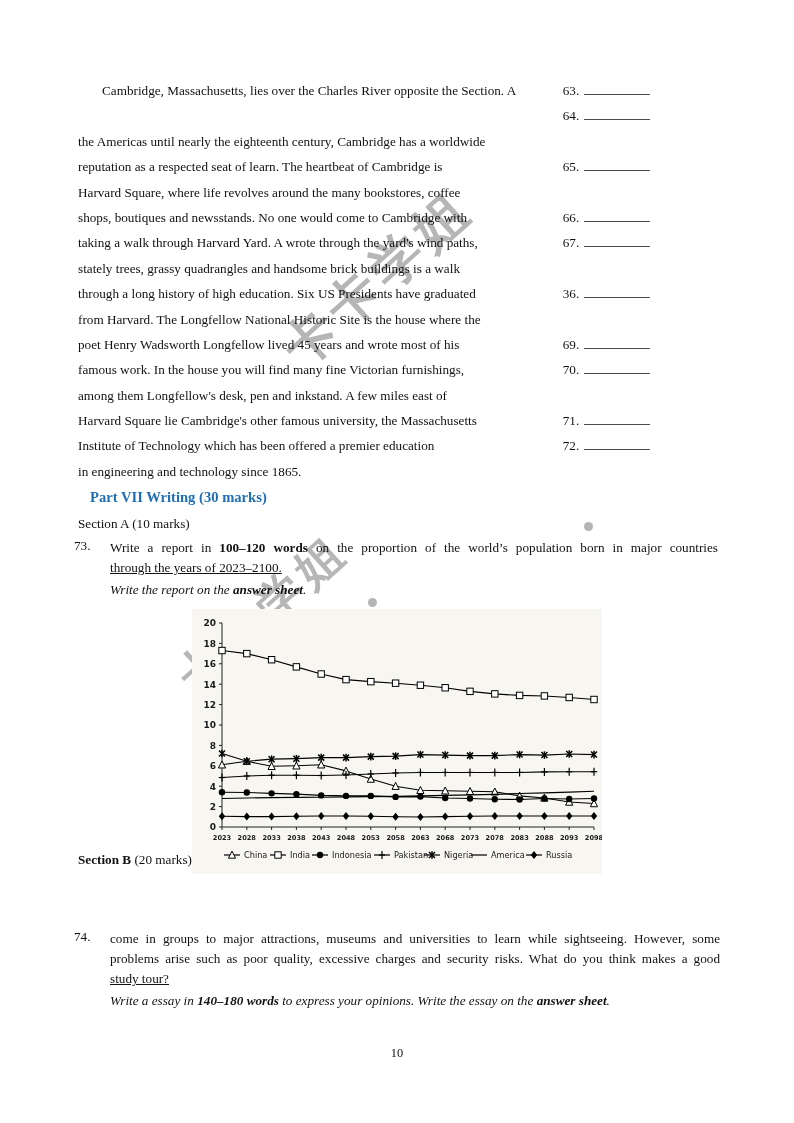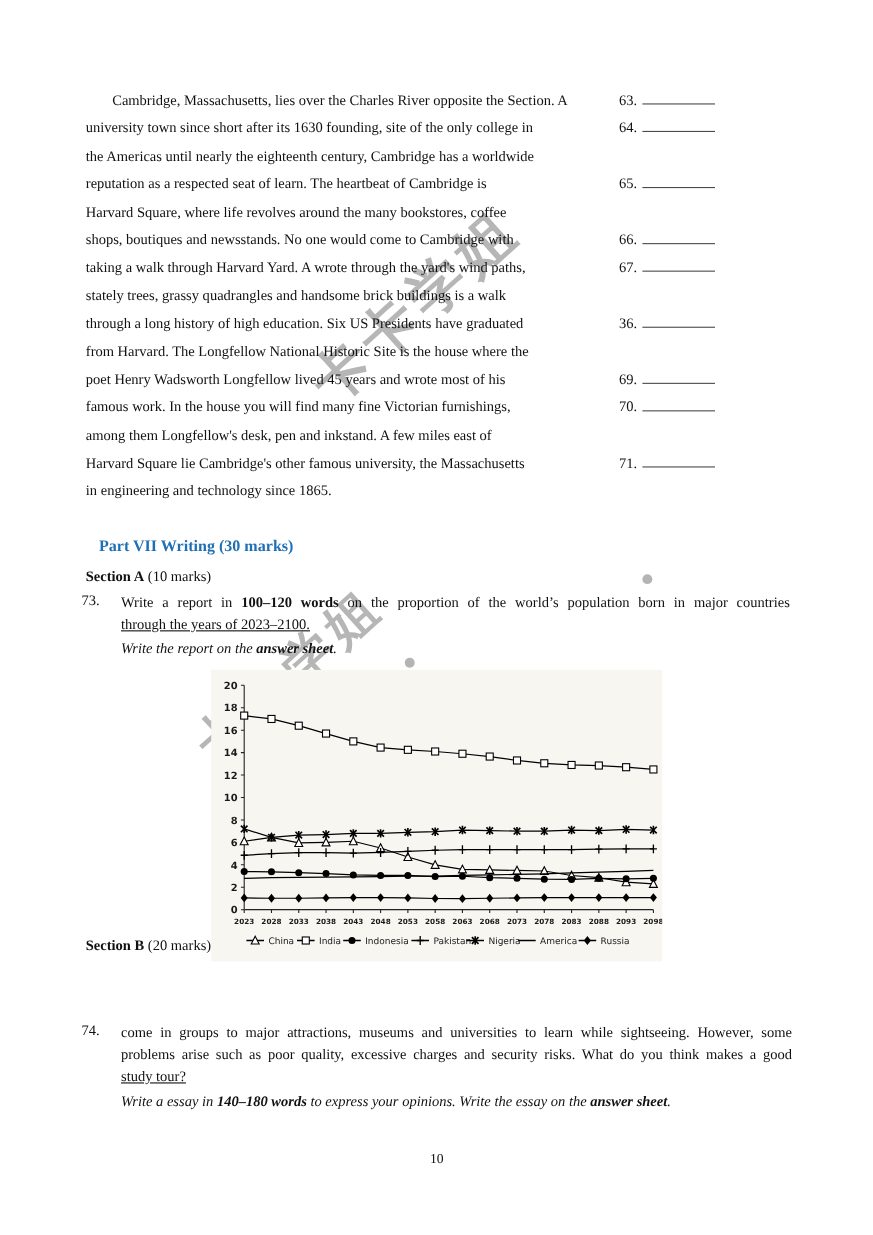--- a/index.html
+++ b/index.html
@@ -107,21 +107,21 @@
     z-index: 3;
     margin-left: 12px;
   }
   .section-a {
     position: absolute;
     left: 78px;
     top: 516px;
     font-size: 13.2px;
     z-index: 3;
   }
-  .section-a b { font-weight: bold; }
+  .section-a b { font-weight: normal; }
 
   .q73 {
     position: absolute;
     left: 74px;
     top: 538px;
     width: 644px;
     z-index: 3;
     font-size: 13.2px;
   }
   .q-num {
@@ -197,33 +197,34 @@
   <div class="watermark wm-main">卡卡学姐</div>
   <div class="watermark wm-second">卡卡学姐</div>
   <div class="wm-dots">
       <i></i>
       <i></i>
       <i></i>
     </div>
 
   <div class="passage" id="passage">
       <div class="p-line"><span class="indent"></span><span class="txt">Cambridge, Massachusetts, lies over the Charles River opposite the Section. A</span><span class="blank"><span class="num">63.</span><span class="rule"></span></span></div>
-      <div class="p-line"><span class="txt">university town since short after its 1630 founding, site of the only college in</span><span class="blank"><span class="num">64.</span><span class="rule"></span></span></div>
+      <div class="p-line"><span class="blank"><span class="num">64.</span><span class="rule"></span></span></div>
       <div class="p-line"><span class="txt">the Americas until nearly the eighteenth century, Cambridge has a worldwide</span></div>
       <div class="p-line"><span class="txt">reputation as a respected seat of learn. The heartbeat of Cambridge is</span><span class="blank"><span class="num">65.</span><span class="rule"></span></span></div>
       <div class="p-line"><span class="txt">Harvard Square, where life revolves around the many bookstores, coffee</span></div>
       <div class="p-line"><span class="txt">shops, boutiques and newsstands. No one would come to Cambridge with</span><span class="blank"><span class="num">66.</span><span class="rule"></span></span></div>
       <div class="p-line"><span class="txt">taking a walk through Harvard Yard. A wrote through the yard's wind paths,</span><span class="blank"><span class="num">67.</span><span class="rule"></span></span></div>
       <div class="p-line"><span class="txt">stately trees, grassy quadrangles and handsome brick buildings is a walk</span></div>
       <div class="p-line"><span class="txt">through a long history of high education. Six US Presidents have graduated</span><span class="blank"><span class="num">36.</span><span class="rule"></span></span></div>
       <div class="p-line"><span class="txt">from Harvard. The Longfellow National Historic Site is the house where the</span></div>
       <div class="p-line"><span class="txt">poet Henry Wadsworth Longfellow lived 45 years and wrote most of his</span><span class="blank"><span class="num">69.</span><span class="rule"></span></span></div>
       <div class="p-line"><span class="txt">famous work. In the house you will find many fine Victorian furnishings,</span><span class="blank"><span class="num">70.</span><span class="rule"></span></span></div>
       <div class="p-line"><span class="txt">among them Longfellow's desk, pen and inkstand. A few miles east of</span></div>
       <div class="p-line"><span class="txt">Harvard Square lie Cambridge's other famous university, the Massachusetts</span><span class="blank"><span class="num">71.</span><span class="rule"></span></span></div>
+      <div class="p-line"><span class="txt">Institute of Technology which has been offered a premier education</span><span class="blank"><span class="num">72.</span><span class="rule"></span></span></div>
       <div class="p-line"><span class="txt">in engineering and technology since 1865.</span></div>
     </div>
 
   <div class="part-heading" style="color: rgb(31, 111, 181);">Part VII Writing (30 marks)</div>
 
   <div class="section-a">
     <b>Section A</b><span> (10 marks)</span>
   </div>
 
   <div class="q73">

